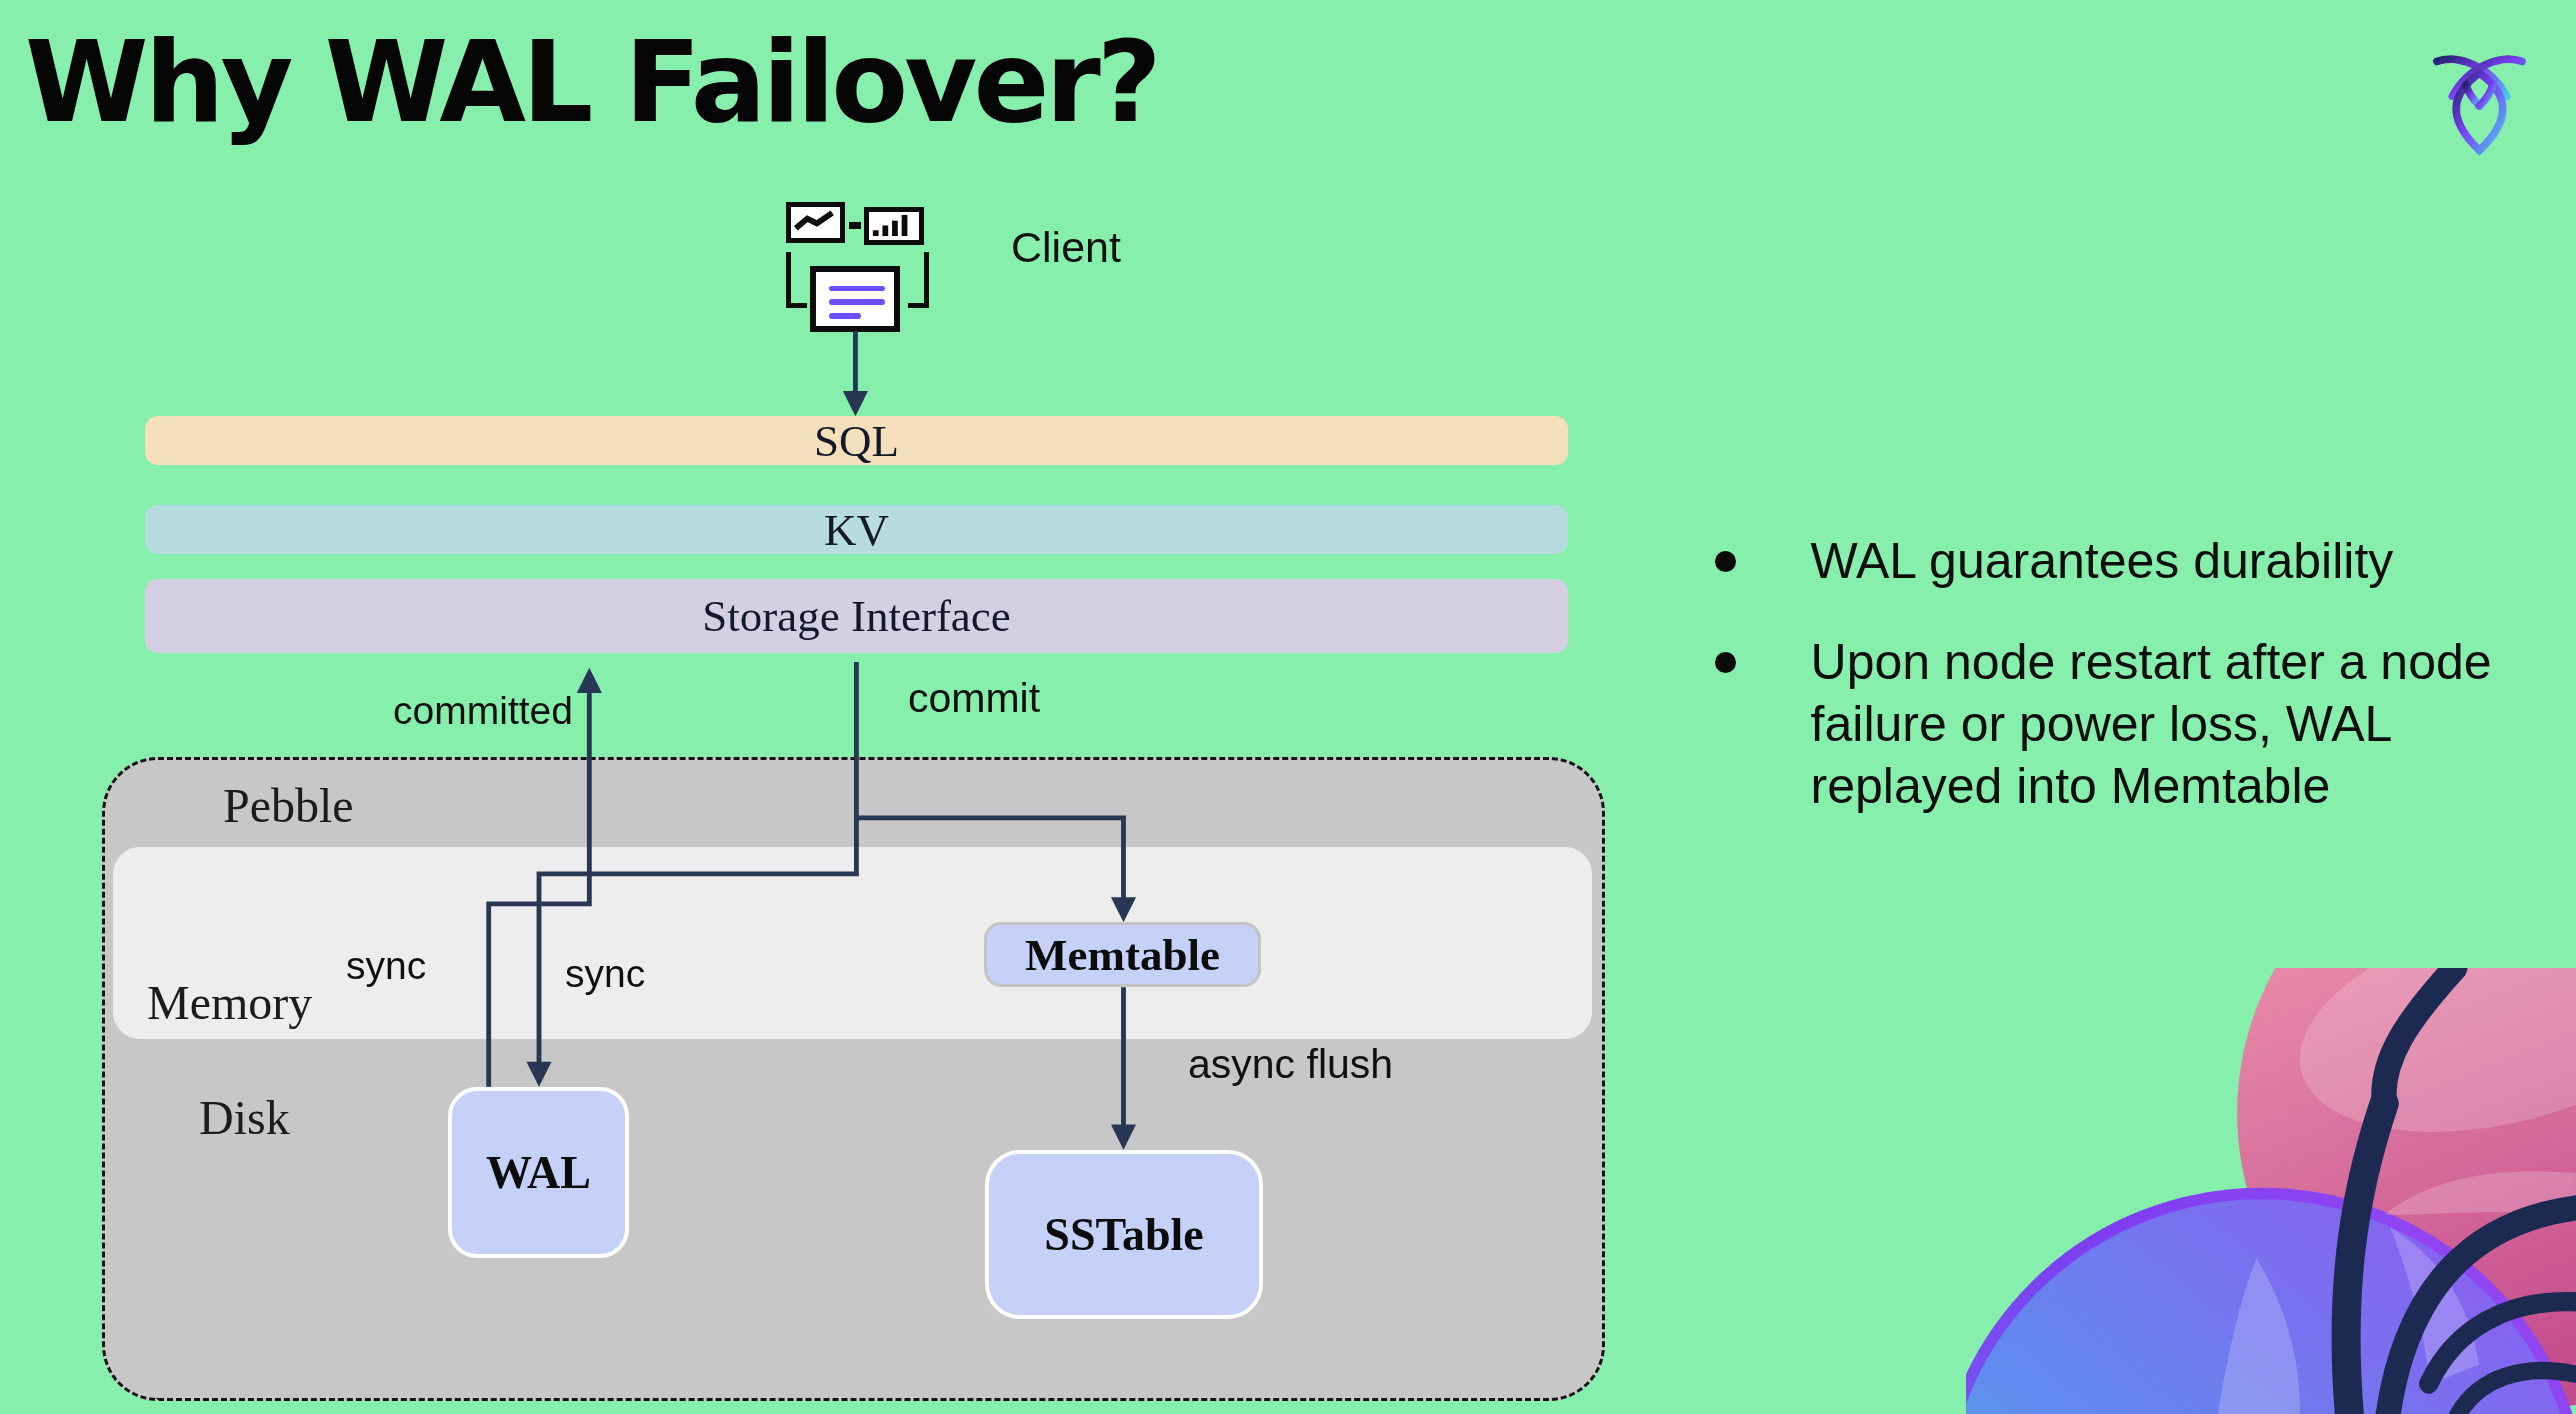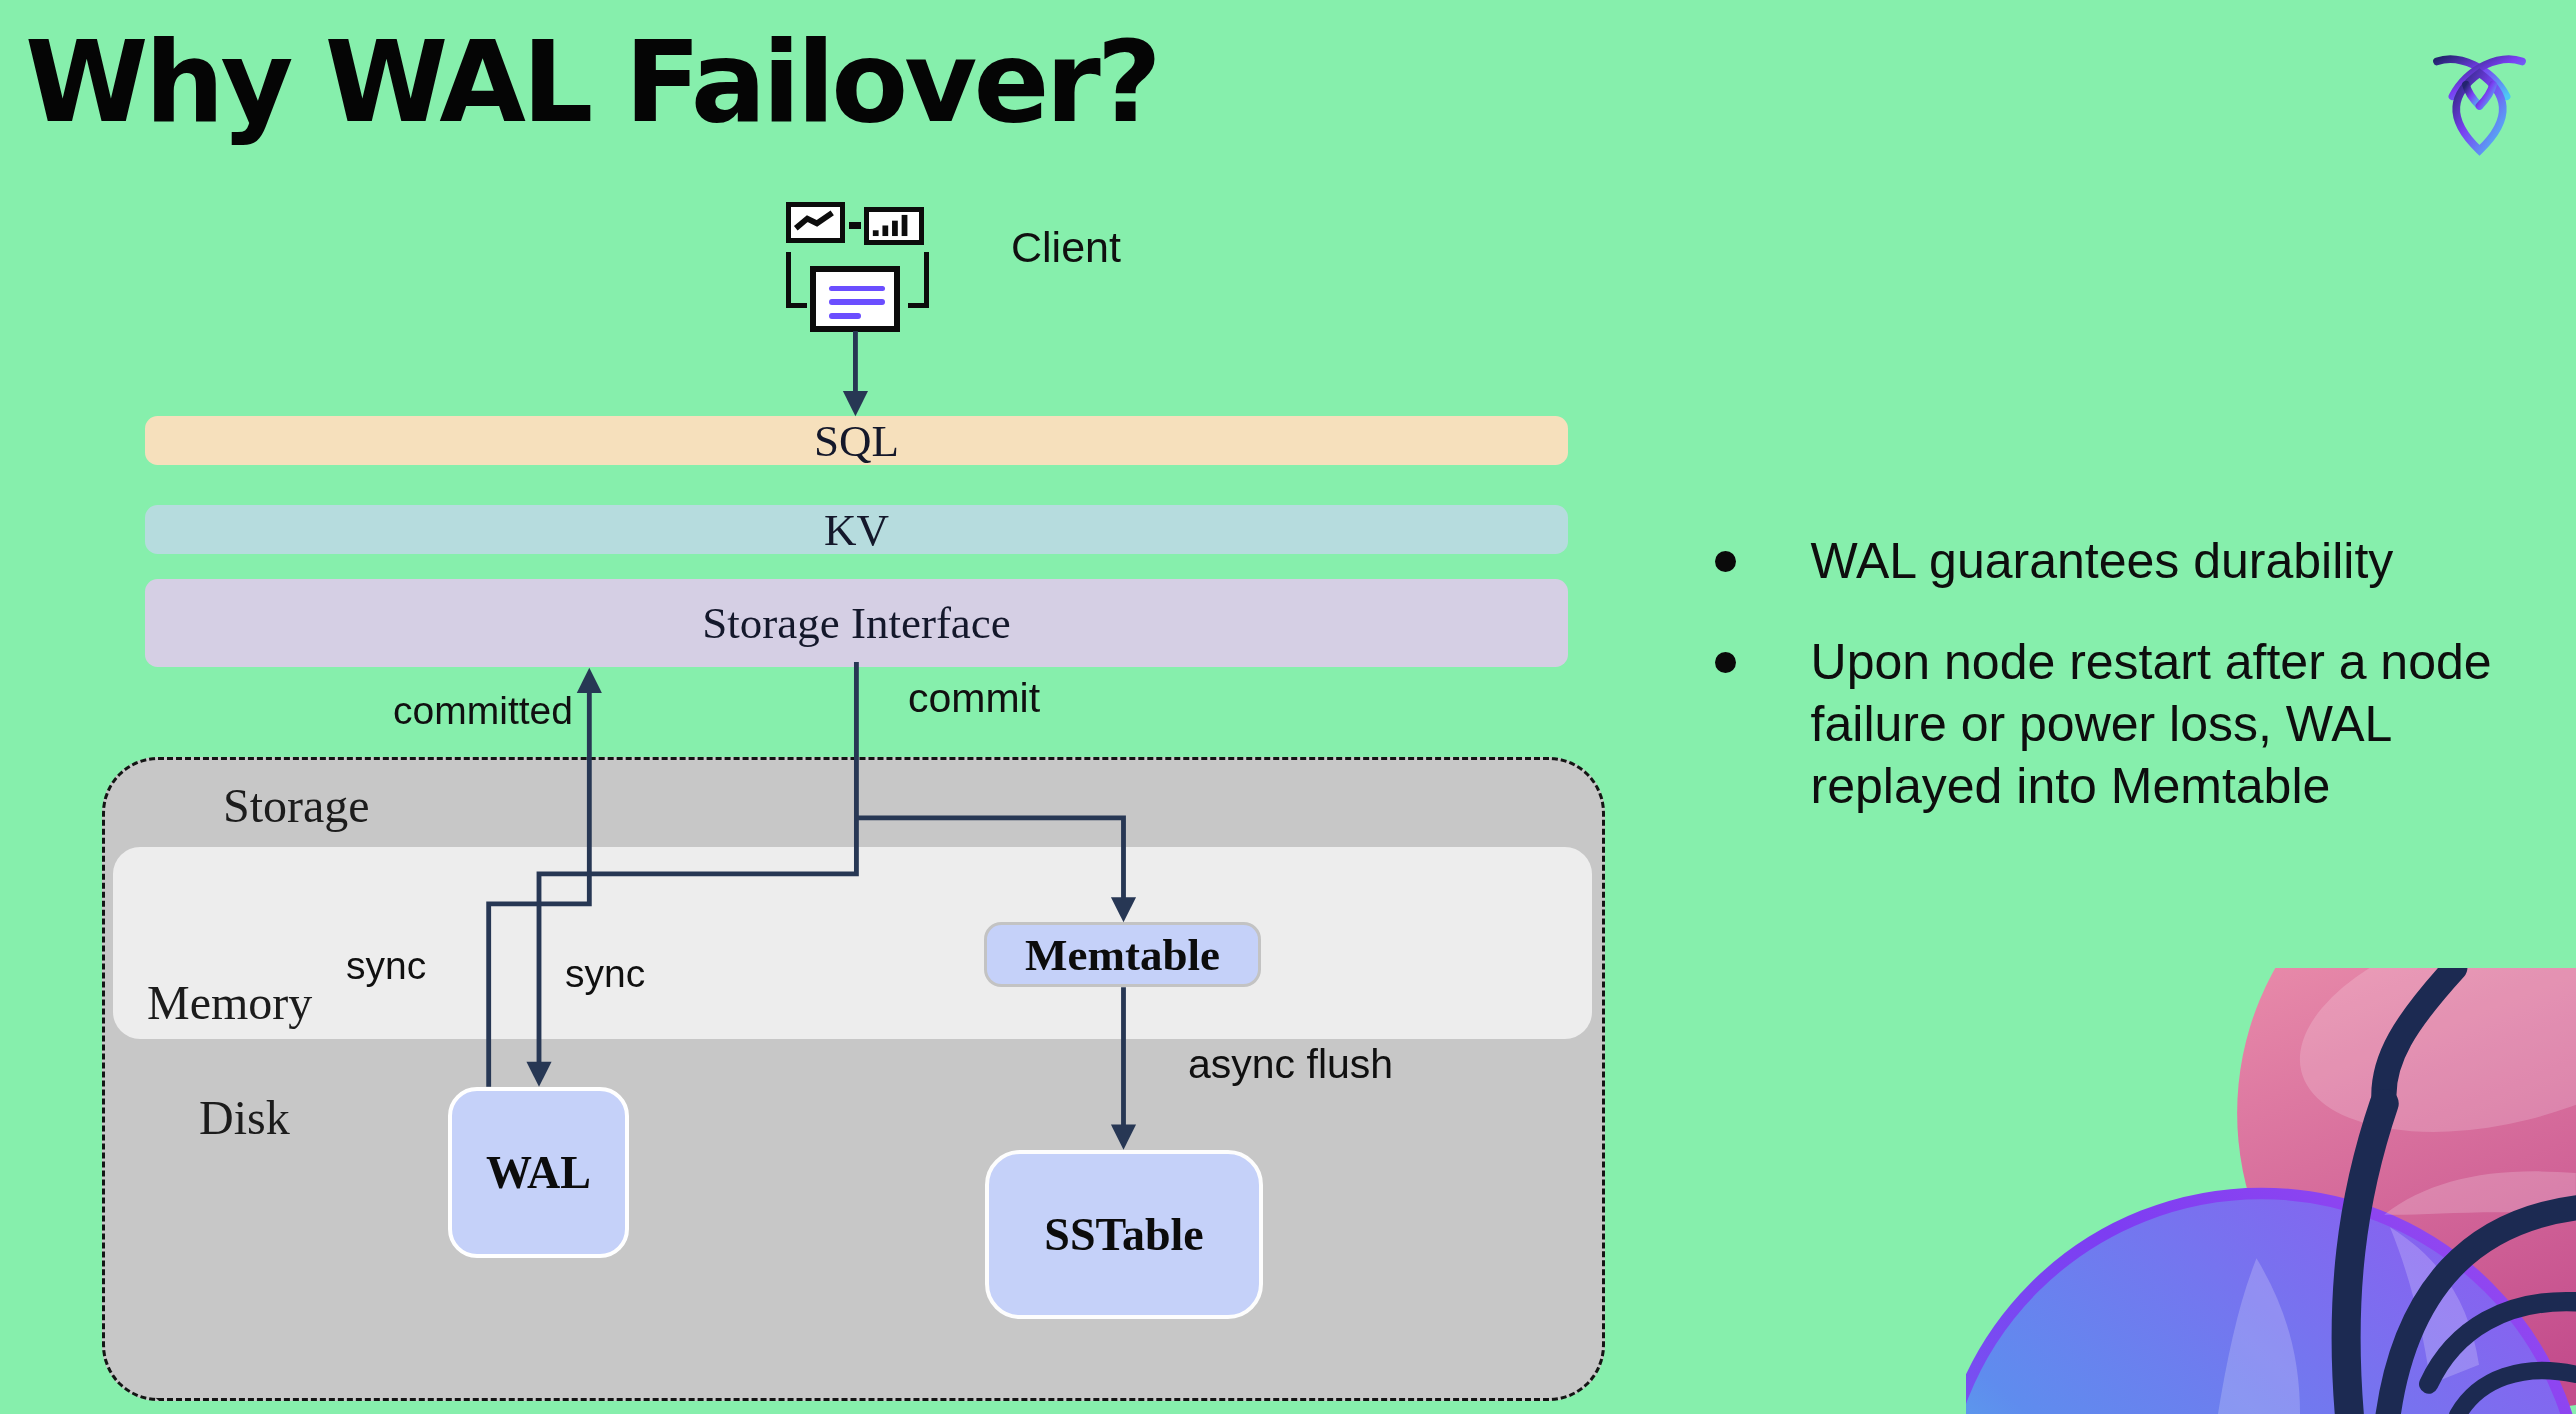--- a/index.html
+++ b/index.html
@@ -15,21 +15,21 @@
   }
   
   .bar{
     position:absolute;left:145px;width:1423px;border-radius:12.6px;
     display:flex;align-items:center;justify-content:center;
     font-family:"Liberation Serif","DejaVu Serif",serif;
     font-size:45px;color:#14182b;
   }
   .bar-sql{top:416px;height:49px;background:#f6e0bc;}
   .bar-kv{top:505px;height:49px;background:#b6dcde;}
-  .bar-storage{top:579px;height:88px;background:#d5cfe4;}
+  .bar-storage{top:579px;height:74px;background:#d5cfe4;}
   
   .pebble{
     position:absolute;left:102px;top:757px;width:1503px;height:644px;
     background:#c7c7c7;border:3.9px dashed #141414;border-radius:56px;box-sizing:border-box;
   }
   .memory-strip{
     position:absolute;left:113px;top:847px;width:1479px;height:192px;
     background:#ededed;border-radius:27px;
   }
   .region-label{
@@ -134,21 +134,21 @@
   </div>
   <div class="bar bar-kv">
     <span>KV</span>
   </div>
   <div class="bar bar-storage">
     <span>Storage Interface</span>
   </div>
 
   <div class="pebble"></div>
   <div class="memory-strip"></div>
-  <div class="region-label lbl-pebble">Storage</div>
+  <div class="region-label lbl-pebble">Pebble</div>
   <div class="region-label lbl-memory">Memory</div>
   <div class="region-label lbl-disk">Disk</div>
 
   <div class="node node-wal">
     <span>WAL</span>
   </div>
   <div class="node node-memtable">
     <span>Memtable</span>
   </div>
   <div class="node node-sstable">

